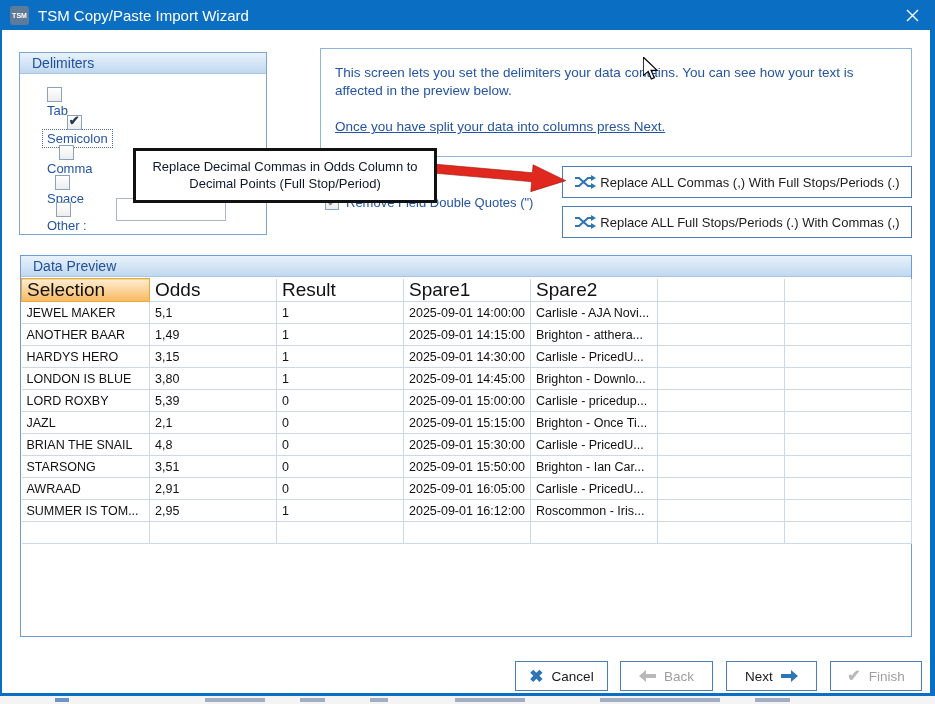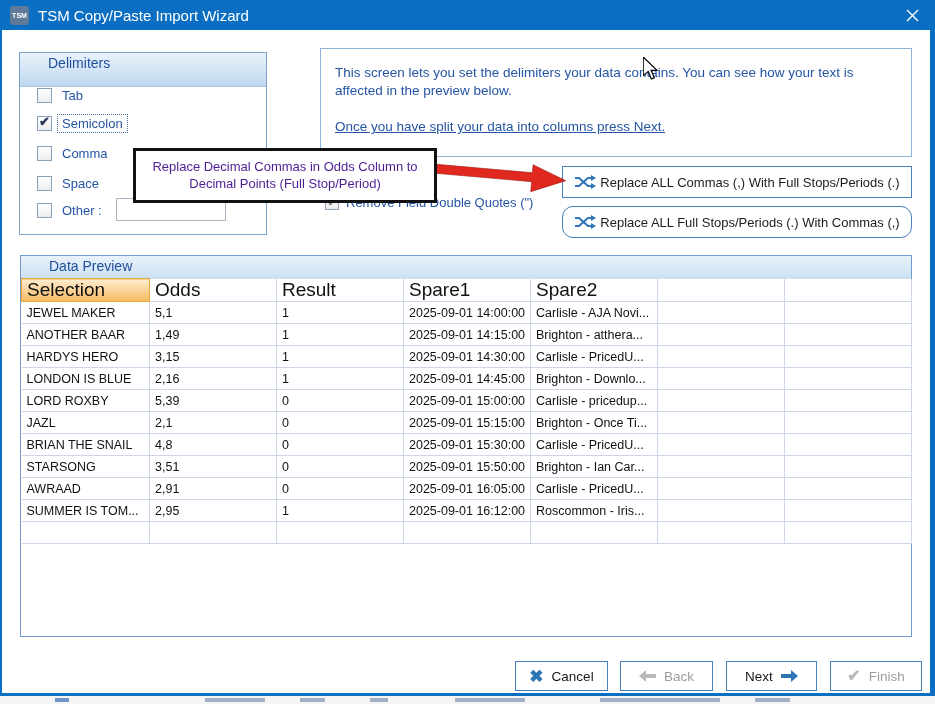--- a/index.html
+++ b/index.html
@@ -21,56 +21,56 @@
   .edge-left  { position:absolute; left:0; top:30px; width:2px; height:665px; background:#0a6ec3; }
   .edge-right { position:absolute; right:0; top:30px; width:5px; height:665px; background:#0a6ec3; }
   .edge-bottom{ position:absolute; left:0; top:693px; width:935px; height:3px; background:#0a6ec3; }
 
   
   .bottom-strip { position:absolute; left:0; top:696px; width:935px; height:8px; background:#f4f4f4; }
   .frag { position:absolute; top:2px; height:4px; background:#8d9db5; opacity:.8; }
 
   
   .groupbox { position:absolute; border:1px solid #7da4cc; background:#fff; }
-  .group-head { height:34px; background:linear-gradient(#e9f2fb,#bfd8ef); border-bottom:1px solid #a9c5e2;
-                color:#1f4e9c; font-size:14px; line-height:21px; padding-left:28px; }
+  .group-head { height:21px; background:linear-gradient(#e9f2fb,#bfd8ef); border-bottom:1px solid #a9c5e2;
+                color:#1f4e9c; font-size:14px; line-height:21px; padding-left:12px; }
 
   .delims { left:19px; top:52px; width:248px; height:183px; }
-  .cb-row { position:absolute; left:17px; display:flex; align-items:center; }
+  .cb-row { position:absolute; left:17px; display:flex; align-items:center;flex-direction:column; }
   .cb { width:15px; height:15px; border:1px solid #8aa3bd; background:linear-gradient(#ffffff,#ededed);
         position:relative; flex:0 0 auto; }
   .cb.checked::after { content:"\2714"; position:absolute; top:-3px; left:1px; font-size:13px;
                        font-weight:bold; color:#2b3b57; }
   .cb.checked.gray::after { color:#8a8a8a; }
   .cb-label { color:#2454a4; font-size:13px; margin-left:6px; padding:1px 4px; }
   .cb-label.focused { outline:1px dotted #4a6fa5; }
   .other-input { position:absolute; left:96px; top:145px; width:110px; height:23px;
                  border:1px solid #aab6c4; background:#fff; font-size:13px; padding:0 4px; }
 
   
   .info-box { position:absolute; left:320px; top:48px; width:592px; height:109px;
               border:1px solid #8fb4da; background:#fff; padding:15px 14px; }
   .info-box p { color:#2454a4; font-size:13.5px; line-height:1.35; }
   .info-box p + p { margin-top:18px;text-decoration:underline; }
 
   
   .replace-btn { position:absolute; left:562px; width:350px; height:32px; background:#fff;
                  border:1px solid #4a7ebb; display:flex; align-items:center; justify-content:center;
                  gap:4px; font-size:13px; color:#1c1c1c; cursor:default; }
-  .rb1 { top:166px; } .rb2 { top:206px;border-radius:11px; }
+  .rb1 { top:166px; } .rb2 { top:206px; }
 
   
   .rm-quotes { position:absolute; left:325px; top:195px; display:flex; align-items:center; z-index:1; }
   .rm-quotes .cb { width:14px; height:14px; }
   .rm-quotes .cb-label { padding:0; margin-left:7px; }
 
   
   .callout { position:absolute; left:133px; top:148px; width:304px; height:55px; background:#fff;
              border:3px solid #111; z-index:5; display:flex; align-items:center; justify-content:center;
-             text-align:center; font-size:13px; color:#4c1d95; line-height:1.3; padding:2px 14px; }
+             text-align:center; font-size:13px; color:#0f172a; line-height:1.3; padding:2px 14px; }
   .red-arrow { position:absolute; left:436px; top:158px; z-index:4; transform:rotate(5deg); }
 
   
   .preview { left:20px; top:255px; width:892px; height:382px; border-color:#6f9bd1; }
   .grid-wrap { position:absolute; left:0; top:22px; }
   table.grid { table-layout:fixed; border-collapse:collapse; width:890px; }
   .grid th, .grid td { height:22px; border-right:1px solid #ccd8e8; border-bottom:1px solid #ccd8e8;
                        font-size:12.5px; font-weight:normal; text-align:left; padding:0 5px;
                        white-space:nowrap; overflow:hidden; color:#111; background:#fff; }
   .grid th { font-size:19px; }
@@ -212,21 +212,21 @@
               <td>HARDYS HERO</td>
               <td>3,15</td>
               <td>1</td>
               <td>2025-09-01 14:30:00</td>
               <td>Carlisle - PricedU...</td>
               <td></td>
               <td></td>
             </tr>
             <tr>
               <td>LONDON IS BLUE</td>
-              <td>2,16</td>
+              <td>3,80</td>
               <td>1</td>
               <td>2025-09-01 14:45:00</td>
               <td>Brighton - Downlo...</td>
               <td></td>
               <td></td>
             </tr>
             <tr>
               <td>LORD ROXBY</td>
               <td>5,39</td>
               <td>0</td>

